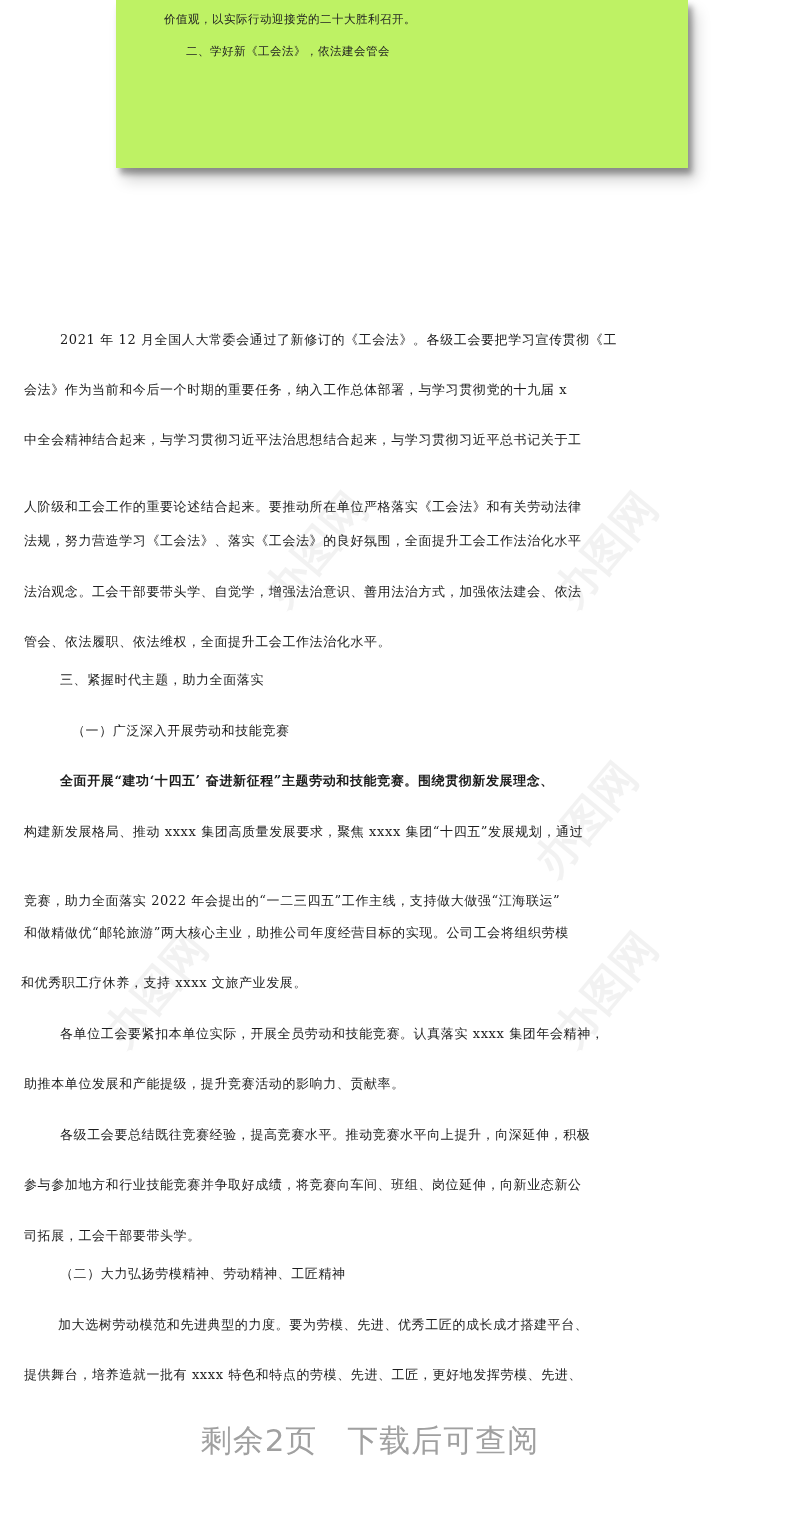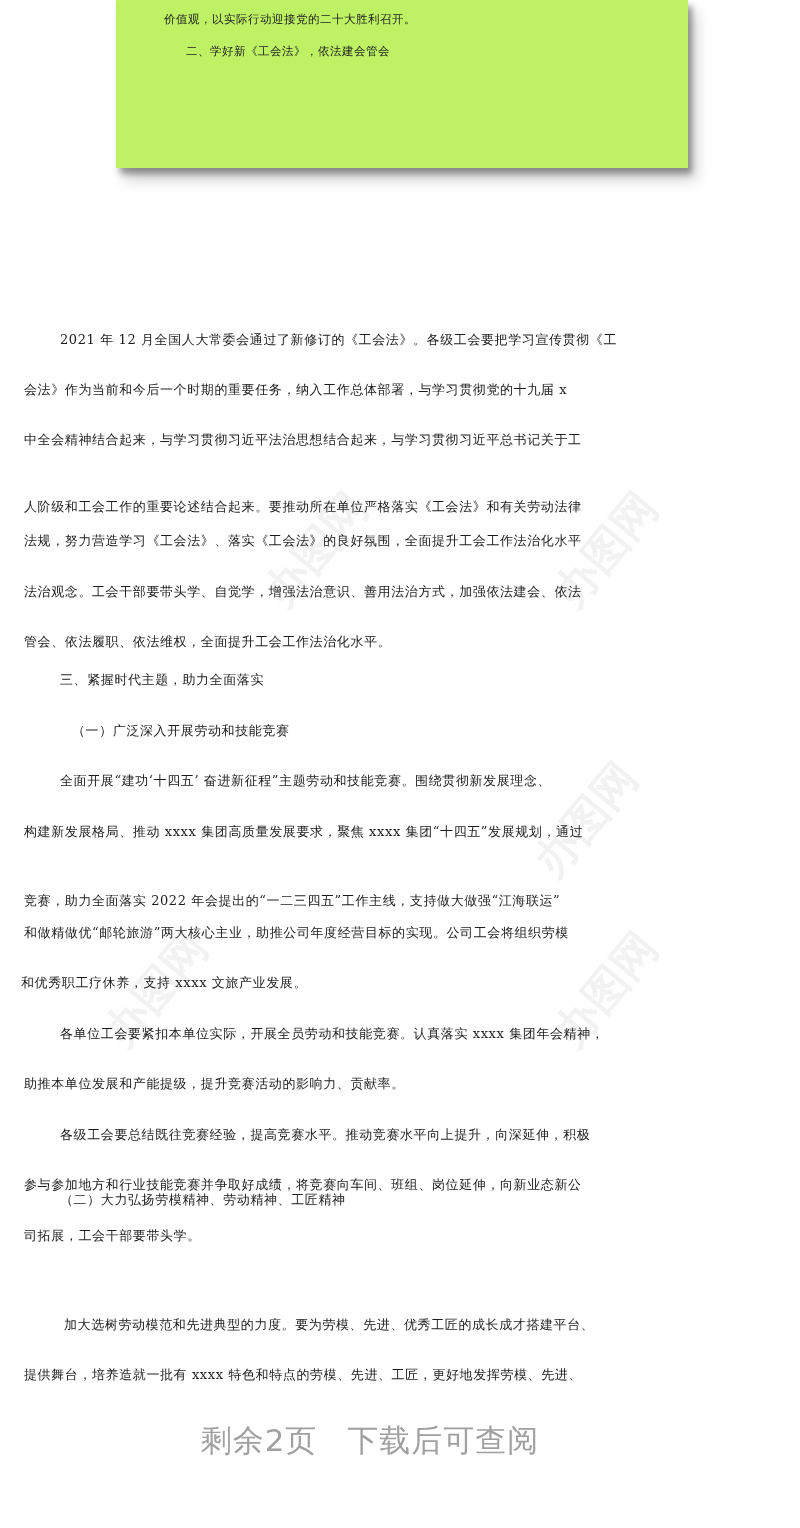--- a/index.html
+++ b/index.html
@@ -39,32 +39,32 @@
 <div class="content" id="doc-body">
     <div class="line" style="left: 60px; top: 331px;">2021 年 12 月全国人大常委会通过了新修订的《工会法》。各级工会要把学习宣传贯彻《工</div>
     <div class="line" style="left: 24px; top: 381px;">会法》作为当前和今后一个时期的重要任务，纳入工作总体部署，与学习贯彻党的十九届 x</div>
     <div class="line" style="left: 24px; top: 431px;">中全会精神结合起来，与学习贯彻习近平法治思想结合起来，与学习贯彻习近平总书记关于工</div>
     <div class="line" style="left: 24px; top: 482px; margin-top: 16px;">人阶级和工会工作的重要论述结合起来。要推动所在单位严格落实《工会法》和有关劳动法律</div>
     <div class="line" style="left: 24px; top: 532px;">法规，努力营造学习《工会法》、落实《工会法》的良好氛围，全面提升工会工作法治化水平</div>
     <div class="line" style="left: 24px; top: 583px;">法治观念。工会干部要带头学、自觉学，增强法治意识、善用法治方式，加强依法建会、依法</div>
     <div class="line" style="left: 24px; top: 633px;">管会、依法履职、依法维权，全面提升工会工作法治化水平。</div>
     <div class="line" style="left: 60px; top: 671px;">三、紧握时代主题，助力全面落实</div>
     <div class="line" style="left: 60px; top: 722px; margin-left: 12px;">（一）广泛深入开展劳动和技能竞赛</div>
-    <div class="line" style="left: 60px; top: 772px;">全面开展“建功‘十四五’ 奋进新征程”主题劳动和技能竞赛。围绕贯彻新发展理念、</div>
+    <div class="line" style="left: 60px; top: 772px; font-weight: bold;">全面开展“建功‘十四五’ 奋进新征程”主题劳动和技能竞赛。围绕贯彻新发展理念、</div>
     <div class="line" style="left: 24px; top: 823px;">构建新发展格局、推动 xxxx 集团高质量发展要求，聚焦 xxxx 集团“十四五”发展规划，通过</div>
     <div class="line" style="left: 24px; top: 873px; margin-top: 19px;">竞赛，助力全面落实 2022 年会提出的“一二三四五”工作主线，支持做大做强“江海联运”</div>
     <div class="line" style="left: 24px; top: 924px;">和做精做优“邮轮旅游”两大核心主业，助推公司年度经营目标的实现。公司工会将组织劳模</div>
     <div class="line" style="left: 21px; top: 974px; text-align: right;">和优秀职工疗休养，支持 xxxx 文旅产业发展。</div>
     <div class="line" style="left: 60px; top: 1025px;">各单位工会要紧扣本单位实际，开展全员劳动和技能竞赛。认真落实 xxxx 集团年会精神，</div>
     <div class="line" style="left: 24px; top: 1075px;">助推本单位发展和产能提级，提升竞赛活动的影响力、贡献率。</div>
     <div class="line" style="left: 60px; top: 1126px;">各级工会要总结既往竞赛经验，提高竞赛水平。推动竞赛水平向上提升，向深延伸，积极</div>
     <div class="line" style="left: 24px; top: 1176px;">参与参加地方和行业技能竞赛并争取好成绩，将竞赛向车间、班组、岗位延伸，向新业态新公</div>
     <div class="line" style="left: 24px; top: 1227px;">司拓展，工会干部要带头学。</div>
-    <div class="line" style="left: 60px; top: 1191px;">（二）大力弘扬劳模精神、劳动精神、工匠精神</div>
-    <div class="line" style="left: 64px; top: 1316px;">加大选树劳动模范和先进典型的力度。要为劳模、先进、优秀工匠的成长成才搭建平台、</div>
+    <div class="line" style="left: 60px; top: 1265px;">（二）大力弘扬劳模精神、劳动精神、工匠精神</div>
+    <div class="line" style="left: 58px; top: 1316px;">加大选树劳动模范和先进典型的力度。要为劳模、先进、优秀工匠的成长成才搭建平台、</div>
     <div class="line" style="left: 24px; top: 1366px;">提供舞台，培养造就一批有 xxxx 特色和特点的劳模、先进、工匠，更好地发挥劳模、先进、</div>
   </div>
 <div id="wm-layer">
     <div class="watermark" style="left: 250px; top: 520px;">办图网</div>
     <div class="watermark" style="left: 540px; top: 520px;">办图网</div>
     <div class="watermark" style="left: 520px; top: 790px;">办图网</div>
     <div class="watermark" style="left: 90px; top: 960px;">办图网</div>
     <div class="watermark" style="left: 540px; top: 960px;">办图网</div>
   </div>
 

